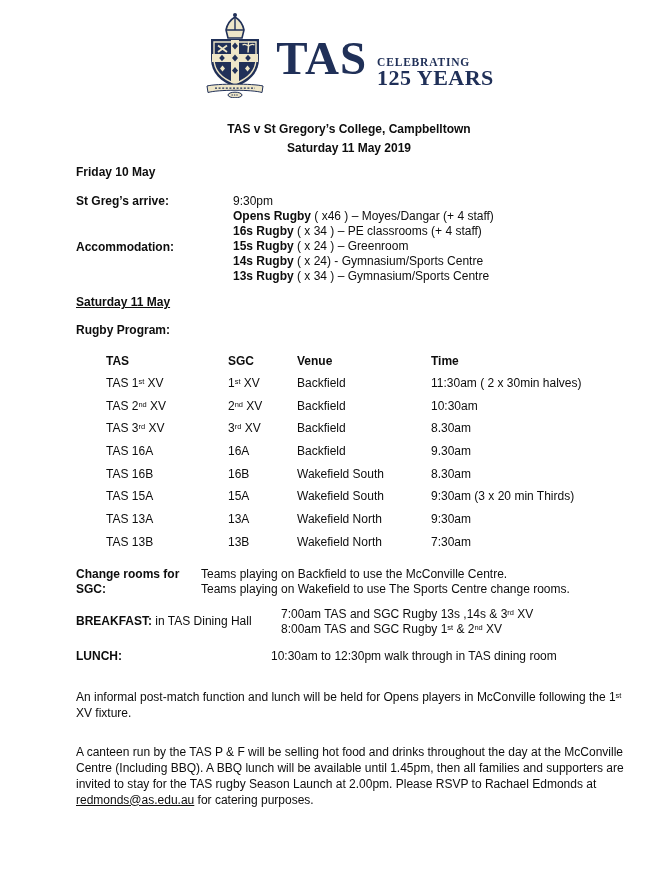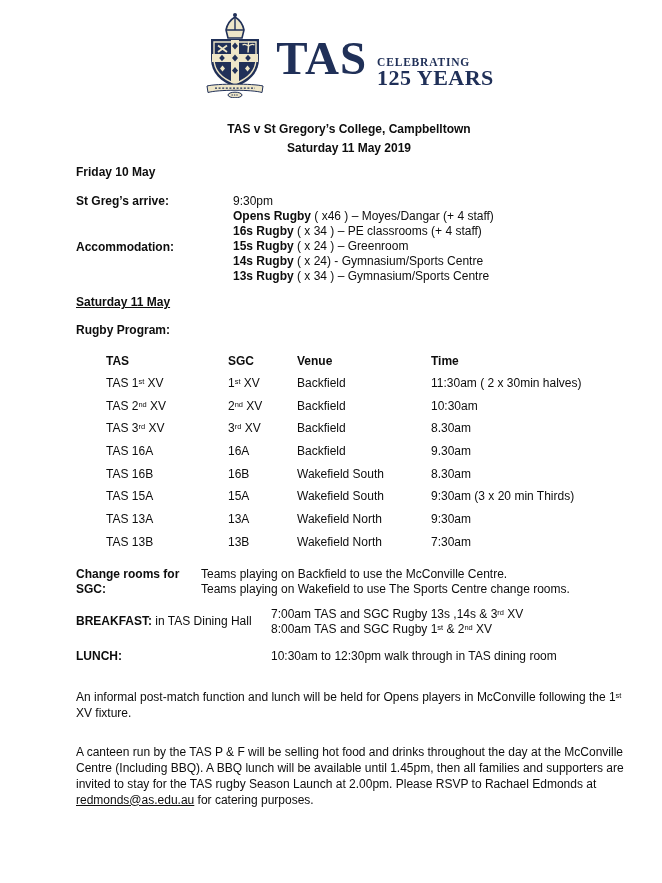--- a/index.html
+++ b/index.html
@@ -34,21 +34,21 @@
   .program-label { margin-top:13px; line-height:15px; }
   table.program { border-collapse:collapse; margin-left:30px; margin-top:16px; table-layout:fixed; width:500px; }
   table.program th, table.program td { padding:0; text-align:left; vertical-align:top; line-height:14px; }
   table.program th { font-weight:bold; height:22px; }
   table.program td { height:22.7px; }
   table.program th:nth-child(1), table.program td:nth-child(1) { width:122px; }
   table.program th:nth-child(2), table.program td:nth-child(2) { width:69px; }
   table.program th:nth-child(3), table.program td:nth-child(3) { width:134px; }
   .change-row { margin-top:9px; line-height:15px; }
   .label2 { width:125px; flex:none; font-weight:bold; }
-  .breakfast-row { margin-top:10px; line-height:15px; }
+  .breakfast-row { margin-top:10px; line-height:15px;gap:10px; }
   .label3 { width:195px; flex:none; }
   .lunch-row { margin-top:12px; line-height:15px; }
   .bold { font-weight:bold; }
   p.para { margin:0; line-height:16px; }
   #para-post-match { margin-top:25px; }
   #para-canteen { margin-top:23px; }
   .sup { font-size:0.62em; vertical-align:0.45em; line-height:0; }
   .u { text-decoration:underline; }
 </style>
 </head>

